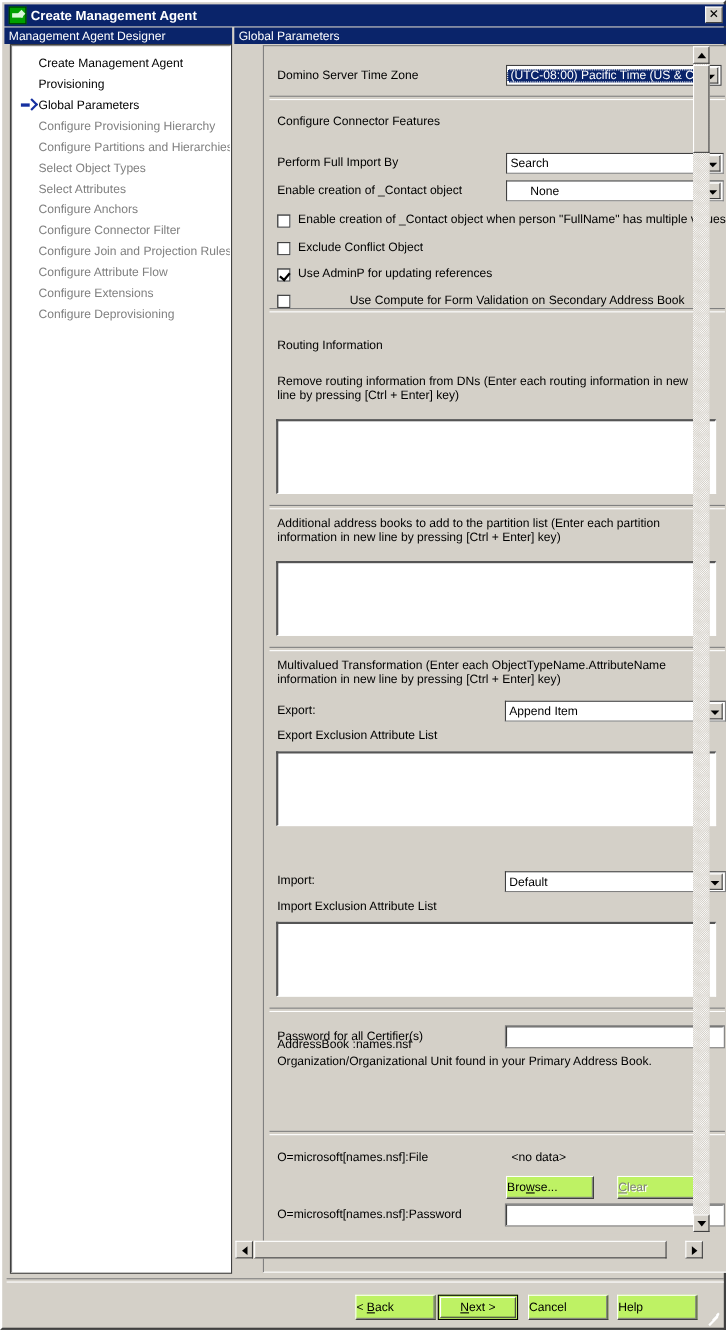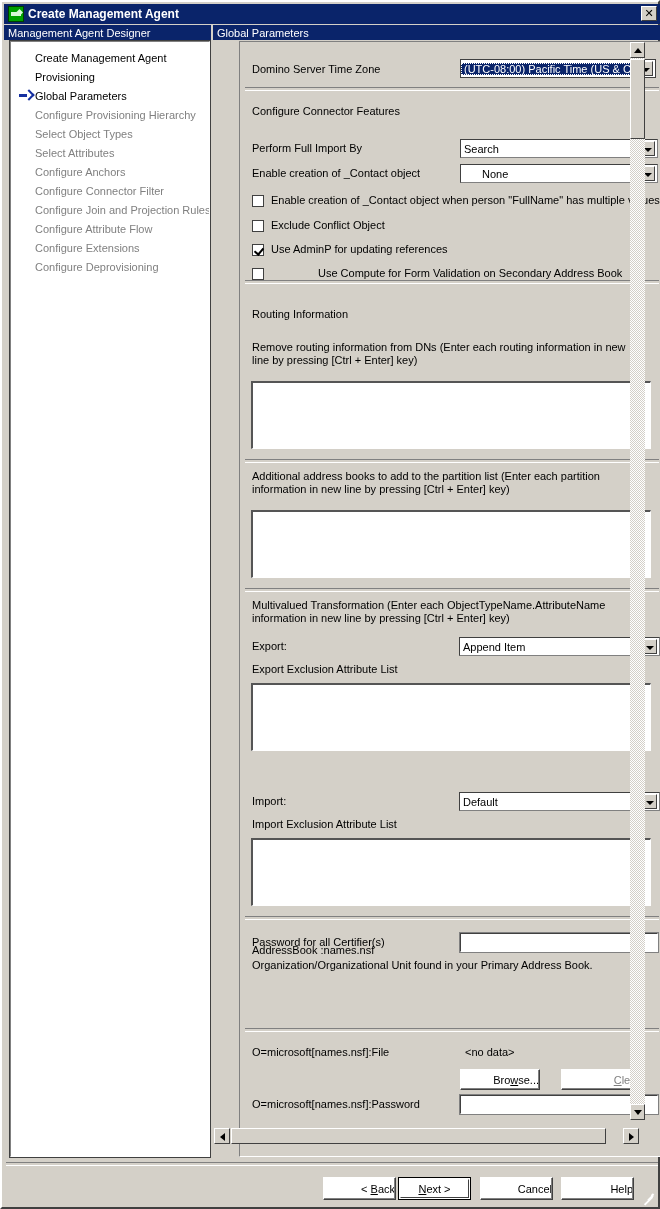--- a/index.html
+++ b/index.html
@@ -96,24 +96,24 @@
   .cbrow{position:absolute;display:flex;align-items:flex-start;}
   .cbox{width:12px;height:12px;background:#fff;box-sizing:border-box;flex:0 0 auto;
         border-top:1px solid #808080;border-left:1px solid #808080;
         border-right:1px solid #fff;border-bottom:1px solid #fff;
         outline:1px solid #404040;outline-offset:-1px;position:relative;margin-top:1px;}
   .cbox.on:after{content:"";position:absolute;left:3px;top:1px;width:4px;height:7px;
                  border-right:2px solid #000;border-bottom:2px solid #000;transform:rotate(40deg);}
   .cbrow .cl{margin-left:7px;font-size:11px;white-space:nowrap;}
 
   
-  .btn{position:absolute;background:#ffffff;box-sizing:border-box;
+  .btn{position:absolute;background:#bef264;box-sizing:border-box;
        border-top:1px solid #fff;border-left:1px solid #fff;
        border-right:1px solid #404040;border-bottom:1px solid #404040;
-       font-size:11px;display:flex;align-items:center;justify-content:flex-end;cursor:default;}
+       font-size:11px;display:flex;align-items:center;justify-content:flex-start;cursor:default;}
   .btn:after{content:"";position:absolute;left:0;top:0;right:0;bottom:0;
              border-right:1px solid #808080;border-bottom:1px solid #808080;pointer-events:none;}
   .btn.disabled{color:#808080;text-shadow:1px 1px 0 #fff;}
   .btn.defbtn{border:1px solid #000;}
   .btn.defbtn .inner{position:absolute;left:1px;top:1px;right:1px;bottom:1px;
        border-top:1px solid #fff;border-left:1px solid #fff;
        border-right:1px solid #404040;border-bottom:1px solid #404040;
        display:flex;align-items:center;justify-content:center;}
   .btn.defbtn:after{display:none;}
   u{text-decoration:underline;}
@@ -170,20 +170,23 @@
           <span class="lbl">Provisioning</span>
         </div>
         <div class="nav-item has-arrow">
           <span class="nav-arrow"></span>
           <span class="lbl">Global Parameters</span>
         </div>
         <div class="nav-item disabled">
           <span class="lbl">Configure Provisioning Hierarchy</span>
         </div>
         <div class="nav-item disabled">
+          <span class="lbl">Configure Partitions and Hierarchies</span>
+        </div>
+        <div class="nav-item disabled">
           <span class="lbl">Select Object Types</span>
         </div>
         <div class="nav-item disabled">
           <span class="lbl">Select Attributes</span>
         </div>
         <div class="nav-item disabled">
           <span class="lbl">Configure Anchors</span>
         </div>
         <div class="nav-item disabled">
           <span class="lbl">Configure Connector Filter</span>

